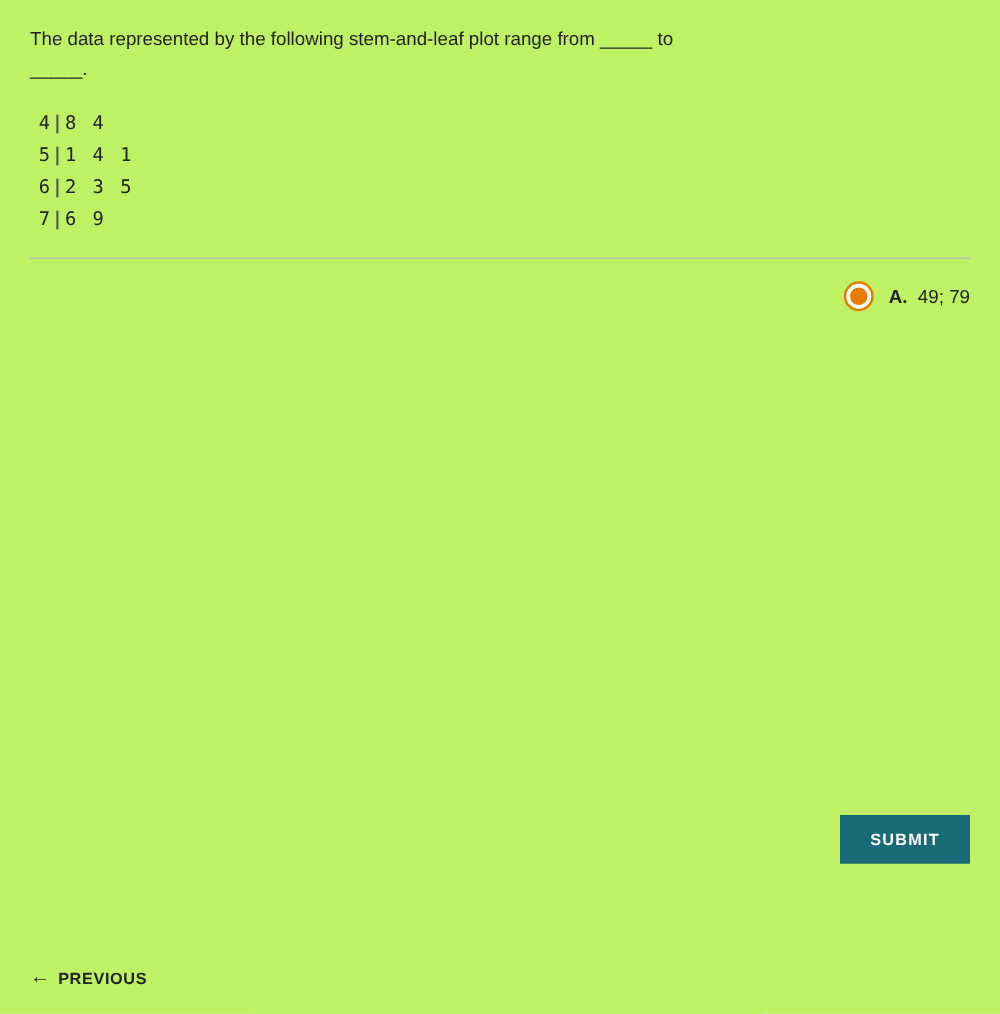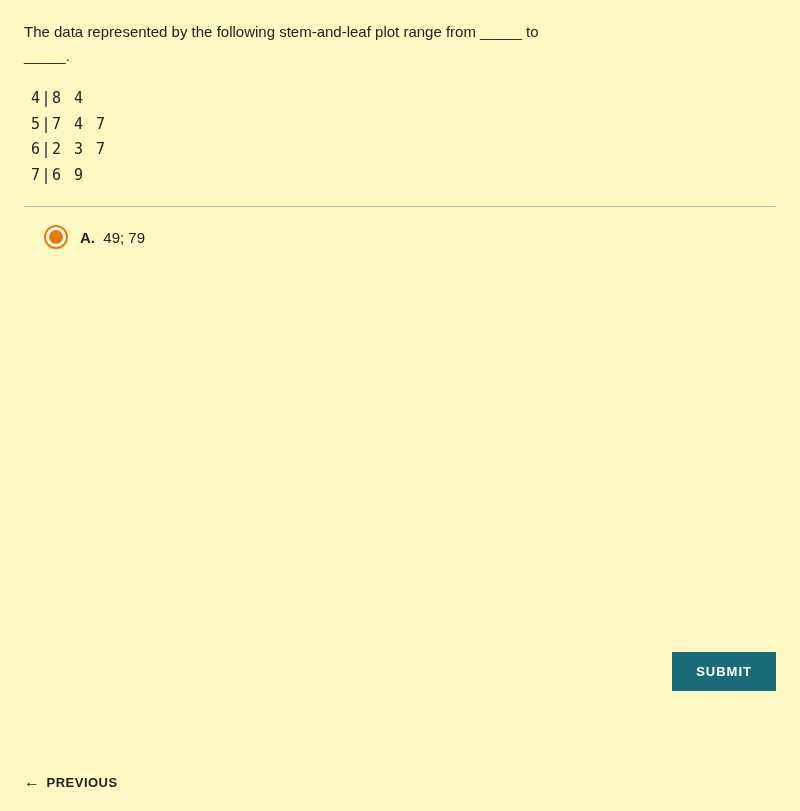--- a/index.html
+++ b/index.html
@@ -14,21 +14,21 @@
       background-color: #f0f0f0;
       font-family: Arial, sans-serif;
       font-size: 16px;
       color: #222;
       position: relative;
     }
 
     .page-container {
       width: 800px;
       min-height: 811px;
-      background-color: #fef9c3;
+      background-color: #bef264;
       padding: 20px 24px 60px 24px;
       position: relative;
     }
 
     .question-text {
       font-size: 15px;
       color: #222;
       line-height: 1.6;
       margin-bottom: 18px;
     }
@@ -67,20 +67,21 @@
       border-top: 1px solid #bbb;
       margin: 18px 0;
     }
 
     .options-container {
       display: flex;
       flex-direction: column;
       gap: 36px;
       margin-left: 20px;
       margin-bottom: 30px;
+      align-items: flex-end;
     }
 
     .option-row {
       display: flex;
       align-items: center;
       gap: 12px;
       cursor: pointer;
     }
 
     .radio-outer {
@@ -161,26 +162,26 @@
 
   <div class="stem-leaf-table">
     <div class="stem-leaf-row">
       <span class="stem">4</span>
       <span class="stem-divider">|</span>
       <span class="leaf">8 4</span>
     </div>
     <div class="stem-leaf-row">
       <span class="stem">5</span>
       <span class="stem-divider">|</span>
-      <span class="leaf">7 4 7</span>
+      <span class="leaf">1 4 1</span>
     </div>
     <div class="stem-leaf-row">
       <span class="stem">6</span>
       <span class="stem-divider">|</span>
-      <span class="leaf">2 3 7</span>
+      <span class="leaf">2 3 5</span>
     </div>
     <div class="stem-leaf-row">
       <span class="stem">7</span>
       <span class="stem-divider">|</span>
       <span class="leaf">6 9</span>
     </div>
   </div>
 
   <hr class="divider-line">
 

